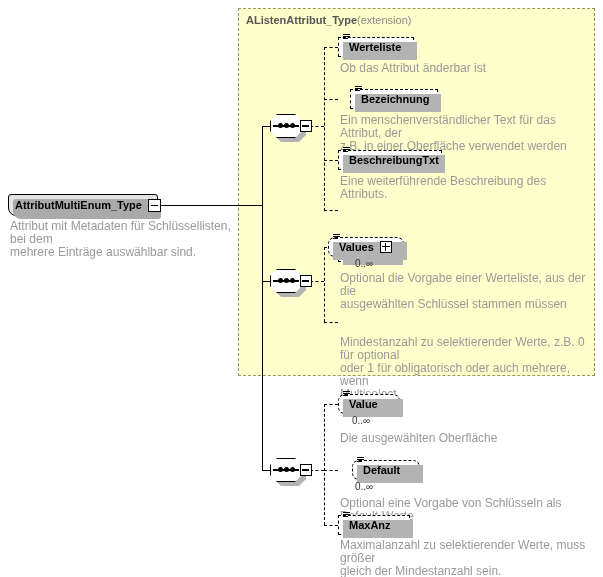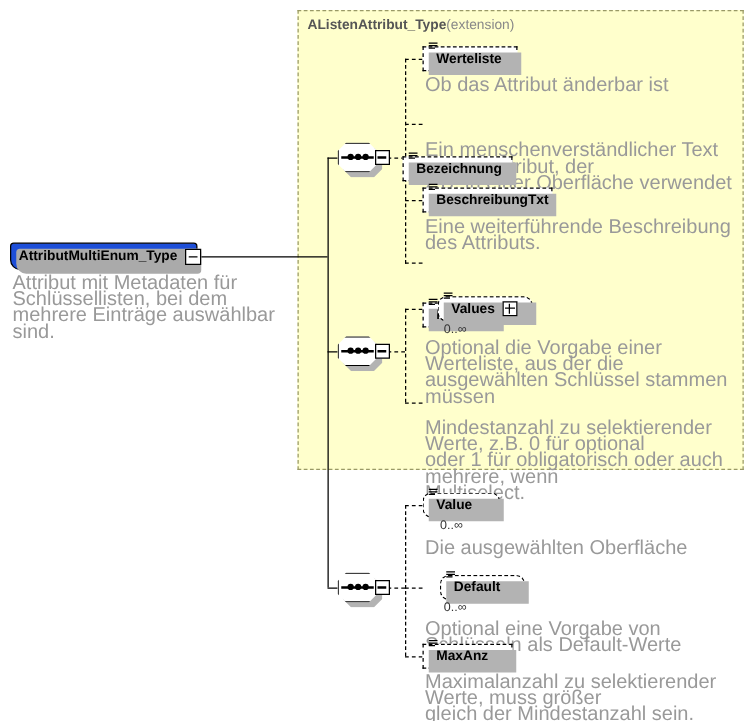--- a/index.html
+++ b/index.html
@@ -42,21 +42,21 @@
   }
   .ext-title .ext-kind {
     font-weight: normal;
     color: #888888;
   }
 
   
   .typebox {
     position: absolute;
     box-sizing: border-box;
-    background: #1d4ed8;
+    background: #e5e5e5;
     border: 1px solid #000000;
     border-radius: 3px 3px 3px 8px;
     height: 22px;
     display: flex;
     align-items: center;
     padding: 0 6px;
     font-size: 11px;
     font-weight: bold;
     color: #000000;
     white-space: nowrap;
@@ -151,21 +151,21 @@
   .minusbox::before {
     content: "";
     position: absolute;
     left: 2px; top: 5px; width: 7px; height: 1px;
     background: #000000;
   }
 
   
   .annot {
     position: absolute;
-    font-size: 16px;
+    font-size: 12px;
     color: #999999;
     line-height: 13px;
     white-space: pre-line;
     z-index: 5;
   }
   .card {
     position: absolute;
     font-size: 10px;
     color: #333333;
     z-index: 6;
@@ -289,21 +289,21 @@
   <div class="elembox" style="left:338px; top:37px; width:76px;">
     <span class="elem-glyph">
         <i></i>
         <i></i>
         <i></i>
       </span>
     <span>Werteliste</span>
   </div>
   <div class="annot" style="left:340px; top:62px; width:250px;">Ob das Attribut änderbar ist</div>
 
-  <div class="elembox" style="left:322px; top:89px; width:88px;margin-top:36px;">
+  <div class="elembox" style="left:350px; top:89px; width:88px;">
     <span class="elem-glyph">
         <i></i>
         <i></i>
         <i></i>
       </span>
     <span>Bezeichnung</span>
   </div>
   <div class="annot" style="left:340px; top:114px; width:252px;">Ein menschenverständlicher Text für das Attribut, der
 z.B. in einer Oberfläche verwendet werden kann.</div>
 
@@ -335,21 +335,21 @@
     <div class="dot d1"></div>
       <div class="dot d2"></div>
       <div class="dot d3"></div>
     <div class="tab"></div>
   </div>
   <div class="dln-h" style="left:310px; top:281px; width:14px;"></div>
   <div class="dln-v" style="left:324px; top:247px; height:75px;"></div>
   <div class="dln-h" style="left:324px; top:247px; width:14px;"></div>
   <div class="dln-h" style="left:324px; top:322px; width:14px;"></div>
 
-  <div class="elembox repeat" style="left:350px; top:237px; width:76px;text-align:right;">
+  <div class="elembox repeat" style="left:328px; top:237px; width:76px;text-align:right;">
     <span class="elem-glyph">
         <i></i>
         <i></i>
         <i></i>
       </span>
     <span>Values</span>
     <span class="plusbox"></span>
   </div>
   <div class="card" style="left:355px; top:258px;">0..∞</div>
   <div class="annot" style="left:340px; top:272px; width:252px;">Optional die Vorgabe einer Werteliste, aus der die

